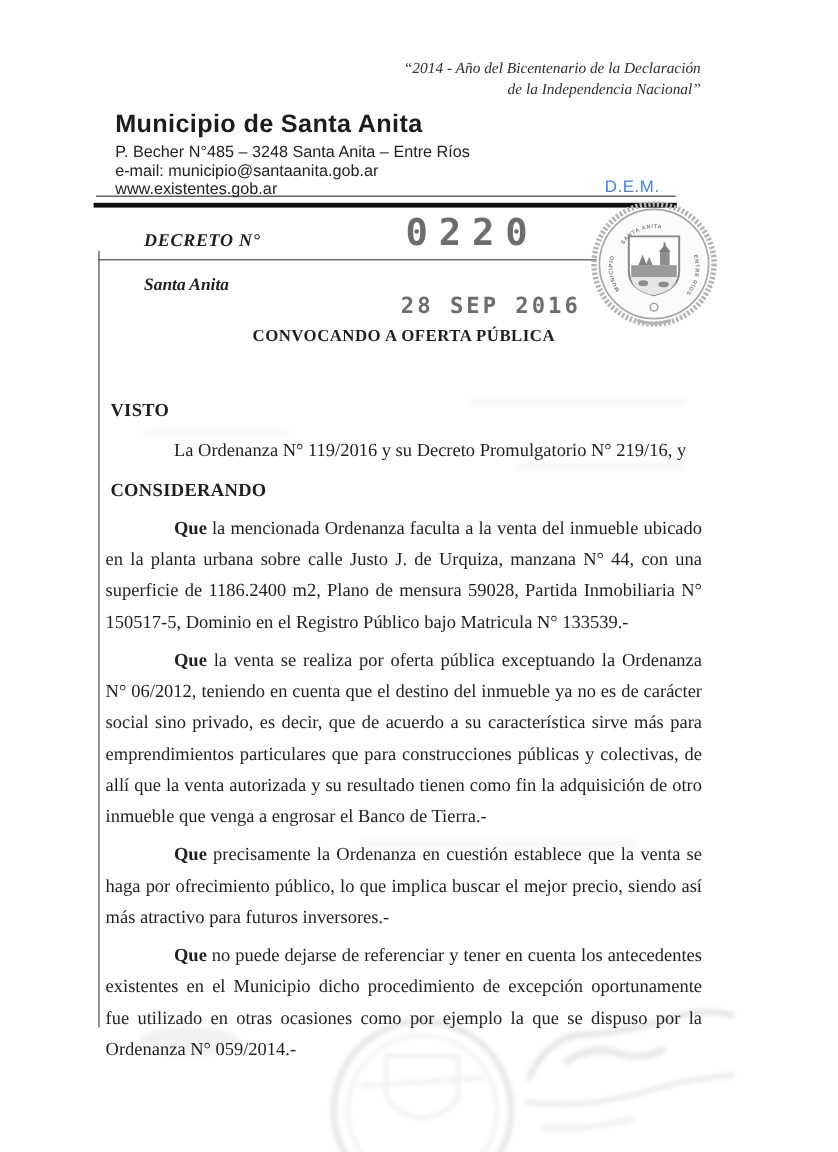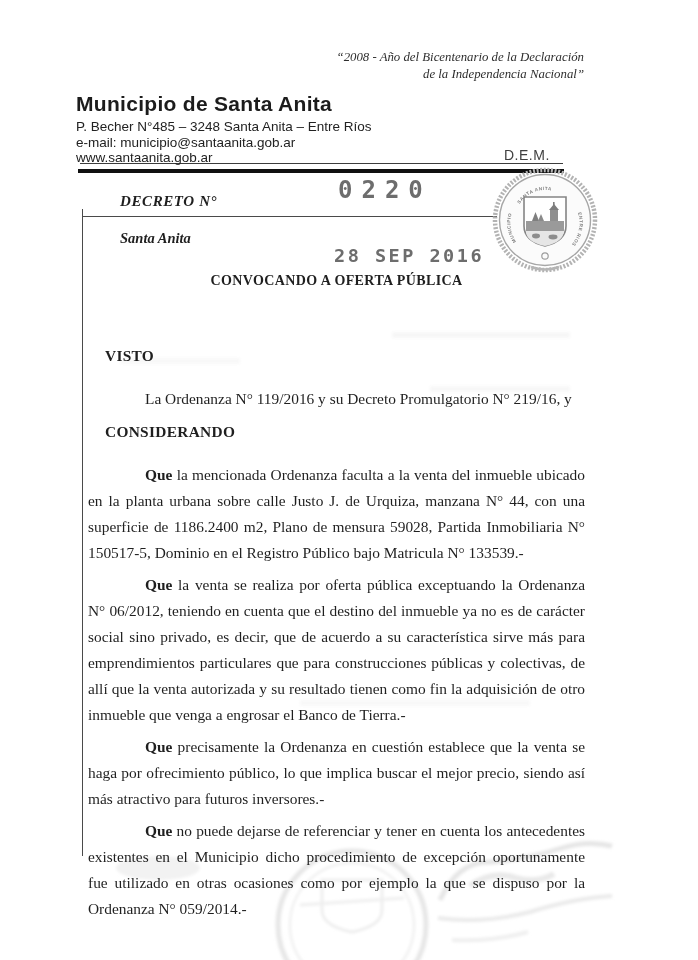--- a/index.html
+++ b/index.html
@@ -13,45 +13,45 @@
   .bleed-layer{left:0;top:0;z-index:0;pointer-events:none;}
 
   
   .header-quote{
     top:49px;right:114px;text-align:right;font-style:italic;
     font-size:12.8px;line-height:16.5px;color:#2d2d2d;z-index:2;
     font-family:"Liberation Serif",serif;
   }
 
   
-  .letterhead{left:76px;top:92px;z-index:2;font-family:"Liberation Sans",sans-serif;}
+  .letterhead{left:96px;top:92px;z-index:2;font-family:"Liberation Sans",sans-serif;}
   .muni-name{font-size:21px;font-weight:bold;color:#1c1c1c;letter-spacing:.3px;margin:0 0 3px 0;}
   .addr{font-size:13.5px;color:#222;line-height:15.5px;margin:0;}
-  .dem-label{top:147px;left:504px;font-size:14px;color:#404040;z-index:2;
+  .dem-label{top:147px;left:504px;font-size:14px;color:#3b82f6;z-index:2;
     font-family:"Liberation Sans",sans-serif;letter-spacing:.5px;}
   .rule-thin{left:80px;top:163px;width:483px;height:1px;background:#3c3c3c;z-index:1;}
   .rule-thick{left:78px;top:169px;width:486px;height:3.5px;background:#101010;z-index:1;}
 
   
   .decree-vline{left:82px;top:209px;width:1.4px;height:647px;background:#4a4a4a;z-index:1;}
   .decree-hline{left:82px;top:216px;width:415px;height:1.2px;background:#4a4a4a;z-index:1;}
   .decreto-label{left:120px;top:193px;font-size:15px;font-weight:bold;font-style:italic;
     letter-spacing:.6px;z-index:2;}
   .city-label{left:120px;top:230px;font-size:14.5px;font-weight:bold;font-style:italic;z-index:2;}
   .number-stamp{left:338px;top:176px;font-family:"DejaVu Sans Mono",monospace;
-    font-size:24px;letter-spacing:9px;color:#6d6d6d;z-index:2;font-weight:bold;}
+    font-size:31px;letter-spacing:9px;color:#6d6d6d;z-index:2;font-weight:bold;}
   .date-stamp{left:334px;top:221px;font-family:"DejaVu Sans Mono",monospace;
     font-size:18.5px;letter-spacing:2.5px;color:#6d6d6d;z-index:2;font-weight:bold;margin-top:24px;}
   .seal{left:491px;top:166px;z-index:2;}
 
   
   .doc-title{left:88px;top:273px;width:497px;text-align:center;font-weight:bold;
     font-size:14px;letter-spacing:.4px;z-index:2;}
   .body-col{left:88px;top:326px;width:497px;z-index:2;font-size:15.4px;line-height:26px;}
-  .body-col h3{font-size:15.4px;font-weight:bold;letter-spacing:.3px;margin:17px;line-height:26px;}
+  .body-col h3{font-size:15.4px;font-weight:bold;letter-spacing:.3px;margin:4px;line-height:26px;}
   .body-col h3.considerando{margin-top:7px;}
   .body-col p{margin:6px 0 0 0;text-align:justify;text-indent:57px;}
   .body-col p.visto-text{margin-top:7px;}
   .lead{font-weight:bold;}
 </style>
 </head>
 <body>
 
 <div class="scan-page">
 
@@ -80,29 +80,29 @@
 
     <g filter="url(#soft)" opacity="0.55">
       <rect x="392" y="332" width="178" height="6" fill="#f0f0f0"></rect>
       <rect x="120" y="358" width="120" height="6" fill="#f3f3f3"></rect>
       <rect x="430" y="386" width="140" height="6" fill="#f1f1f1"></rect>
       <rect x="300" y="700" width="230" height="6" fill="#f3f3f3"></rect>
     </g>
   </svg>
 
   <div class="abs header-quote">
-    <div>“2008 - Año del Bicentenario de la Declaración</div>
+    <div>“2014 - Año del Bicentenario de la Declaración</div>
     <div>de la Independencia Nacional”</div>
   </div>
 
   <div class="abs letterhead">
     <p class="muni-name">Municipio de Santa Anita</p>
     <p class="addr">P. Becher N°485 – 3248 Santa Anita – Entre Ríos</p>
     <p class="addr">e-mail: municipio@santaanita.gob.ar</p>
-    <p class="addr">www.santaanita.gob.ar</p>
+    <p class="addr">www.existentes.gob.ar</p>
   </div>
   <div class="abs dem-label">D.E.M.</div>
   <div class="abs rule-thin"></div>
   <div class="abs rule-thick"></div>
 
   <div class="abs decree-vline"></div>
   <div class="abs decree-hline"></div>
 
   <div class="abs decreto-label">DECRETO N°</div>
   <div class="abs number-stamp">0220</div>

